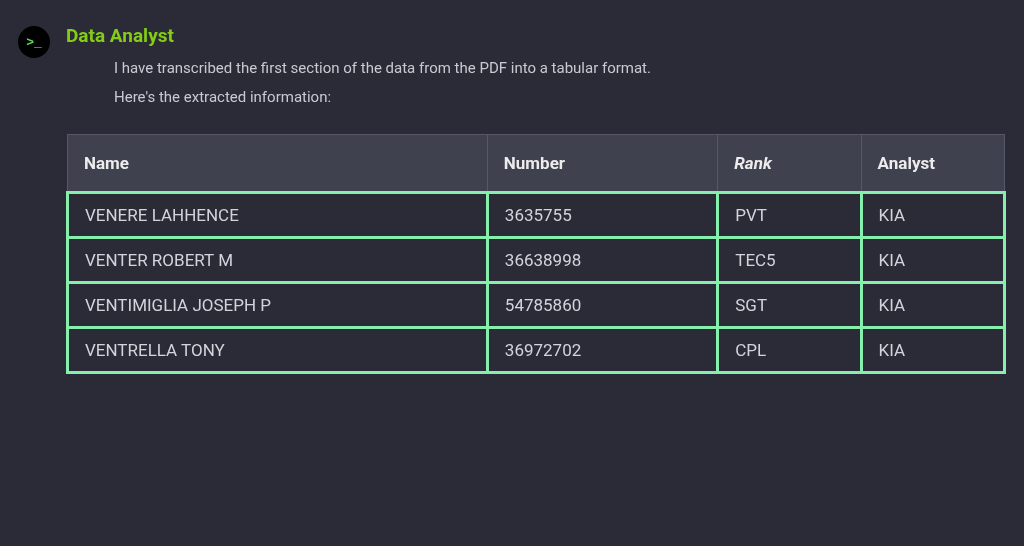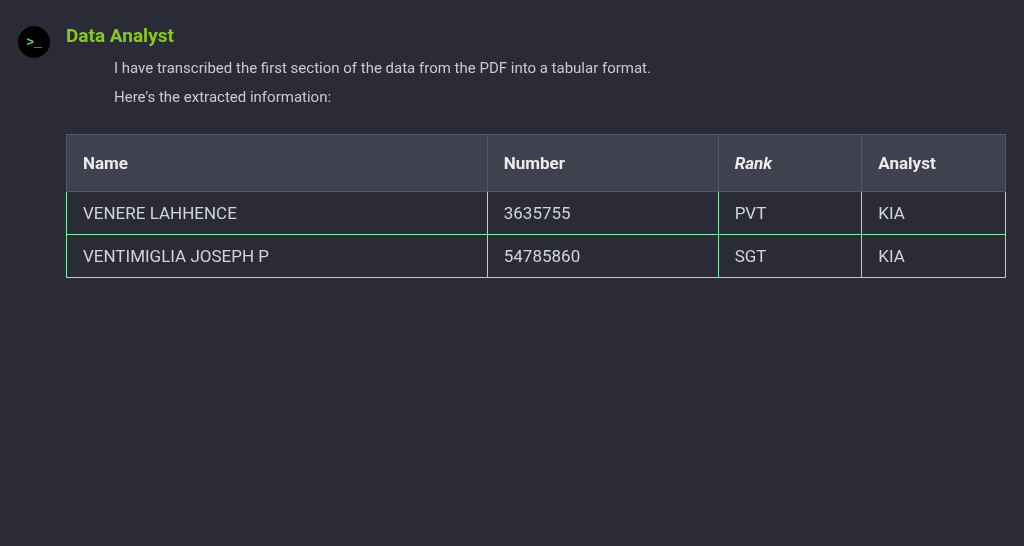--- a/index.html
+++ b/index.html
@@ -65,21 +65,21 @@
       color: #ececed;
       font-weight: 700;
       font-size: 17px;
       padding: 18px 16px;
       border: 1px solid #565869;
     }
     td {
       color: #d1d5db;
       font-size: 17px;
       padding: 11px 16px;
-      border: 1px solid #86efac;
+      border: 3px solid #86efac;
     }
     .col-name   { width: 410px; }
     .col-number { width: 225px; }
     .col-rank   { width: 140px; font-style: italic; }
     .col-status { width: 140px; }
   </style>
 </head>
 <body>
 
 <div class="container">
@@ -105,23 +105,35 @@
         </tr>
       </thead>
       <tbody>
         <tr>
           <td>VENERE LAHHENCE</td>
           <td>3635755</td>
           <td>PVT</td>
           <td>KIA</td>
         </tr>
         <tr>
+          <td>VENTER ROBERT M</td>
+          <td>36638998</td>
+          <td>TEC5</td>
+          <td>KIA</td>
+        </tr>
+        <tr>
           <td>VENTIMIGLIA JOSEPH P</td>
           <td>54785860</td>
           <td>SGT</td>
+          <td>KIA</td>
+        </tr>
+        <tr>
+          <td>VENTRELLA TONY</td>
+          <td>36972702</td>
+          <td>CPL</td>
           <td>KIA</td>
         </tr>
       </tbody>
     </table>
 
 
   </div>
 </div>
 
 </body></html>

